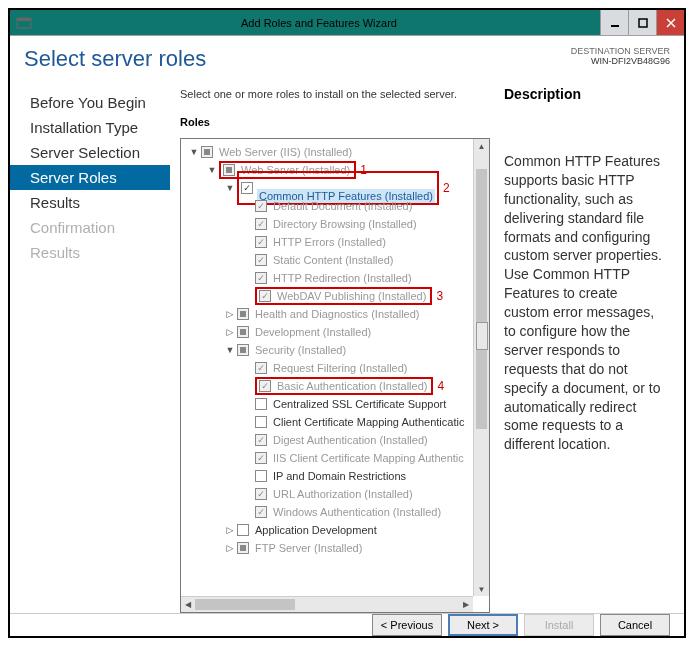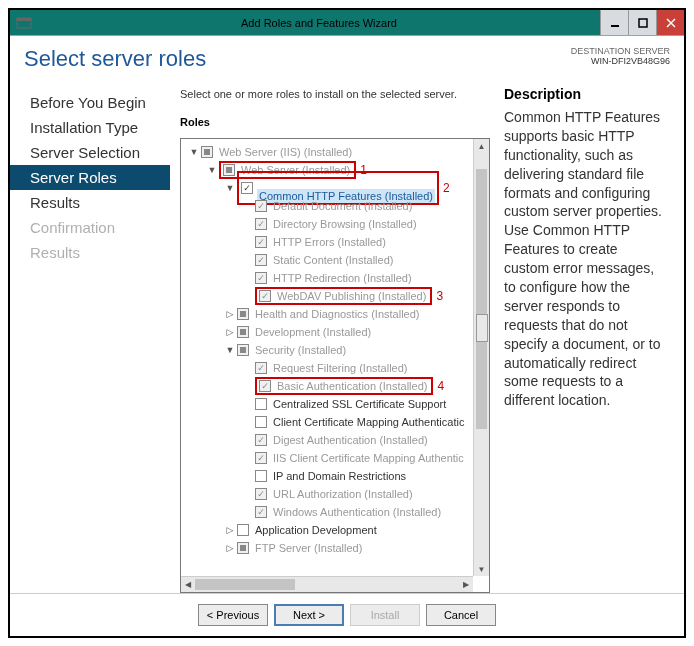--- a/index.html
+++ b/index.html
@@ -21,21 +21,21 @@
   .header-row { display: flex; padding: 10px 14px 0 14px; align-items: flex-start; }
   .page-title { font-size: 22px; font-weight: 300; color: #1f5899; flex: 1; }
   .dest { text-align: right; font-size: 9px; color: #666; }
   .dest .srv { color: #333; }
   
   .main-row { flex: 1; display: flex; padding: 14px 14px 0 0; overflow: hidden; }
   
   
   .sidebar { width: 160px; padding-top: 4px; font-size: 15px; }
   .sidebar-item { padding: 4px 0 4px 20px; color: #333; cursor: pointer; }
-  .sidebar-item.active { background: #0c4a6e; color: #fff; }
+  .sidebar-item.active { background: #0369a1; color: #fff; }
   .sidebar-item.disabled { color: #b0b0b0; cursor: default; }
   
   
   .content { flex: 1; display: flex; flex-direction: column; padding-left: 10px; gap: 6px; overflow: hidden; }
   .instr { color: #333; font-size: 11px; padding: 2px 0 10px 0; }
   .roles-label { font-weight: bold; font-size: 11px; padding-bottom: 4px; }
   .roles-tree-wrap { flex: 1; border: 1px solid #777; overflow: hidden; position: relative; }
   .roles-tree { position: absolute; inset: 0; overflow: hidden; padding: 4px 0 4px 8px; }
   .tree-scroll-v { position: absolute; top: 0; right: 0; bottom: 16px; width: 16px; background: #e8e8e8; border-left: 1px solid #ccc; }
   .thumb-v { position: absolute; top: 30px; left: 2px; right: 2px; height: 260px; background: #c4c4c4; }
@@ -63,24 +63,24 @@
   
   .redbox { border: 2px solid #c00; padding: 0 2px; display: inline-flex; align-items: center;}
   .anno { color: #c00; font-size: 12px; margin-left: 4px; }
   
   .ind0{padding-left:0} .ind1{padding-left:18px} .ind2{padding-left:36px}
   .ind3{padding-left:54px}
   
   
   .desc-col { width: 180px; padding: 0 8px 0 14px; font-size: 14px; }
   .desc-title { font-weight: bold; padding-bottom: 6px; }
-  .desc-text { color: #333; line-height: 1.35; }
-  
-  
-  .footer { border-top: 1px solid #ccc; padding: 10px 14px; display: flex; justify-content: center; gap: 6px; }
+  .desc-text { color: #333; line-height: 1.35; margin-top: 44px; }
+  
+  
+  .footer { border-top: 1px solid #ccc; padding: 0 14px; display: flex; justify-content: flex-end; gap: 6px; }
   .btn { min-width: 70px; height: 22px; border: 1px solid #888; background: #ececec; font-size: 11px; display: inline-flex; align-items: center; justify-content: center; cursor: pointer; }
   .btn.primary { border: 2px solid #4a7db3; background: #ececec; }
   .btn.disabled { color: #aaa; border-color: #ccc; cursor: default; }
 </style>
 </head>
 <body>
 
 <div class="outer-frame">
 
   <div class="titlebar">

